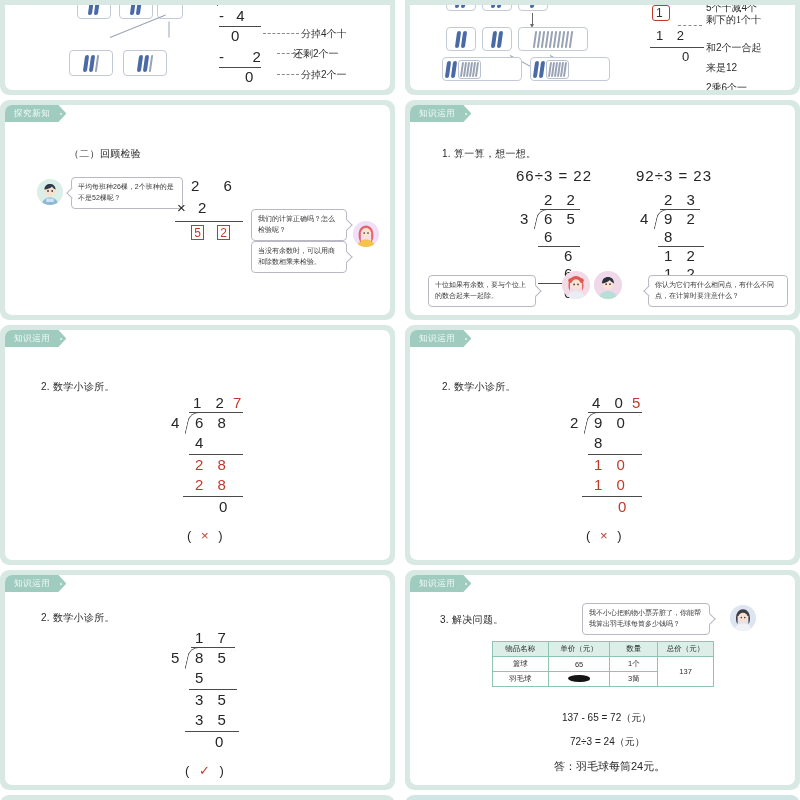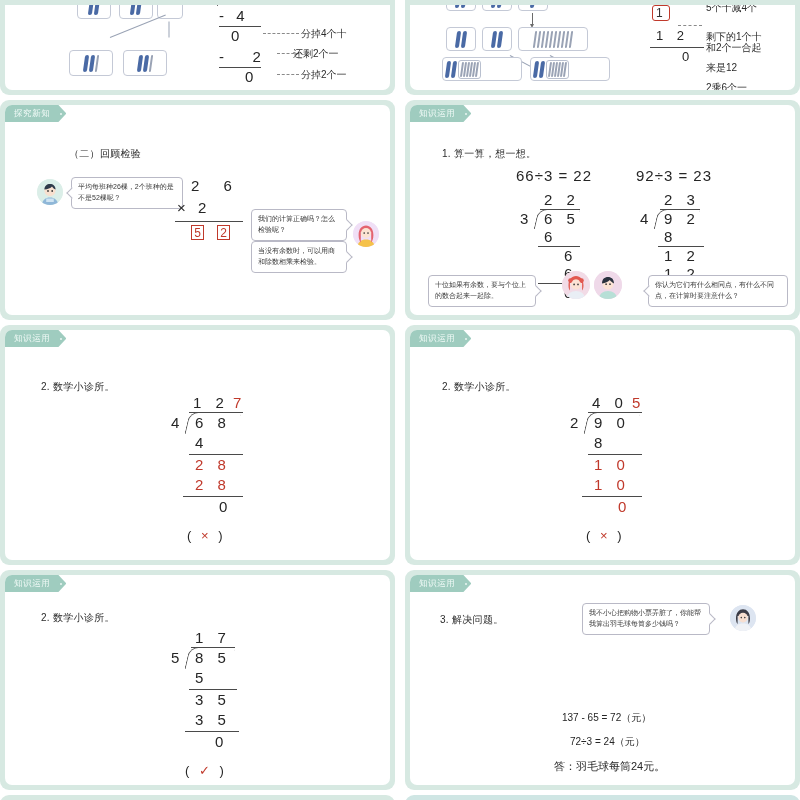--- a/index.html
+++ b/index.html
@@ -314,21 +314,21 @@
 
           <div class="redbox" style="left:2px; top:22px; width:18px; height:16px;"></div>
           <span class="row" style="left:6px; top:23px; font-size:12px; color:#333;">1</span>
           <span class="row" style="left:6px; top:45px; font-size:13px;">1 2</span>
           <div class="rule" style="left:0px; top:64px; width:54px;"></div>
           <span class="row" style="left:32px; top:66px; font-size:13px;">0</span>
         </div>
 
         <span class="annot" style="left:296px; top:-4px;">5个十减4个</span>
         <div class="dashlead" style="left:268px; top:20px; width:24px;"></div>
-        <span class="annot" style="left:296px; top:25px;">剩下的1个十</span>
+        <span class="annot" style="left:296px; top:8px;font-family:Liberation Serif, serif;">剩下的1个十</span>
         <span class="annot" style="left:296px; top:36px;">和2个一合起</span>
         <span class="annot" style="left:296px; top:56px;">来是12</span>
         <span class="annot" style="left:296px; top:76px;">2乘6个一</span>
       </div>
     </div>
   </div>
 
   <div class="slide">
     <div class="card">
       <div class="tag">
@@ -540,20 +540,43 @@
           <svg viewBox="0 0 26 26" width="26" height="26">
             <circle cx="13" cy="13" r="13" fill="#dde5f1"></circle>
             <path d="M4.6 26c0-5 3.8-7.6 8.4-7.6S21.4 21 21.4 26z" fill="#f0f2f6"></path>
             <path d="M6 13.4C6 7.6 9 4.2 13 4.2s7 3.4 7 9.2c0 2.6-.7 4.6-1.6 5.6V11H7.6v8c-.9-1-1.6-3-1.6-5.6z" fill="#3c3c46"></path>
             <circle cx="13" cy="12.6" r="4.8" fill="#f7ded0"></circle>
             <circle cx="11.3" cy="12.6" r=".8" fill="#3a3a3a"></circle>
             <circle cx="14.8" cy="12.6" r=".8" fill="#3a3a3a"></circle>
           </svg>
         </div>
 
+        <table class="price" style="left:82px; top:66px; width:222px;">
+          <thead>
+            <tr>
+              <th style="width:56px;">物品名称</th>
+              <th style="width:62px;">单价（元）</th>
+              <th style="width:48px;">数量</th>
+              <th style="width:56px;">总价（元）</th>
+            </tr>
+          </thead>
+          <tbody>
+            <tr>
+              <td>篮球</td>
+              <td>65</td>
+              <td>1个</td>
+              <td rowspan="2">137</td>
+            </tr>
+            <tr>
+              <td>羽毛球</td>
+              <td><span class="blot"></span></td>
+              <td>3筒</td>
+            </tr>
+          </tbody>
+        </table>
 
         <div class="eqline" style="left:152px; top:136px;">137 - 65 = 72（元）</div>
         <div class="eqline" style="left:160px; top:160px;">72÷3 = 24（元）</div>
         <div class="eqline" style="left:144px; top:184px; font-size:11px;">答：羽毛球每筒24元。</div>
       </div>
     </div>
   </div>
 
   <div class="slide clip-bottom">
     

